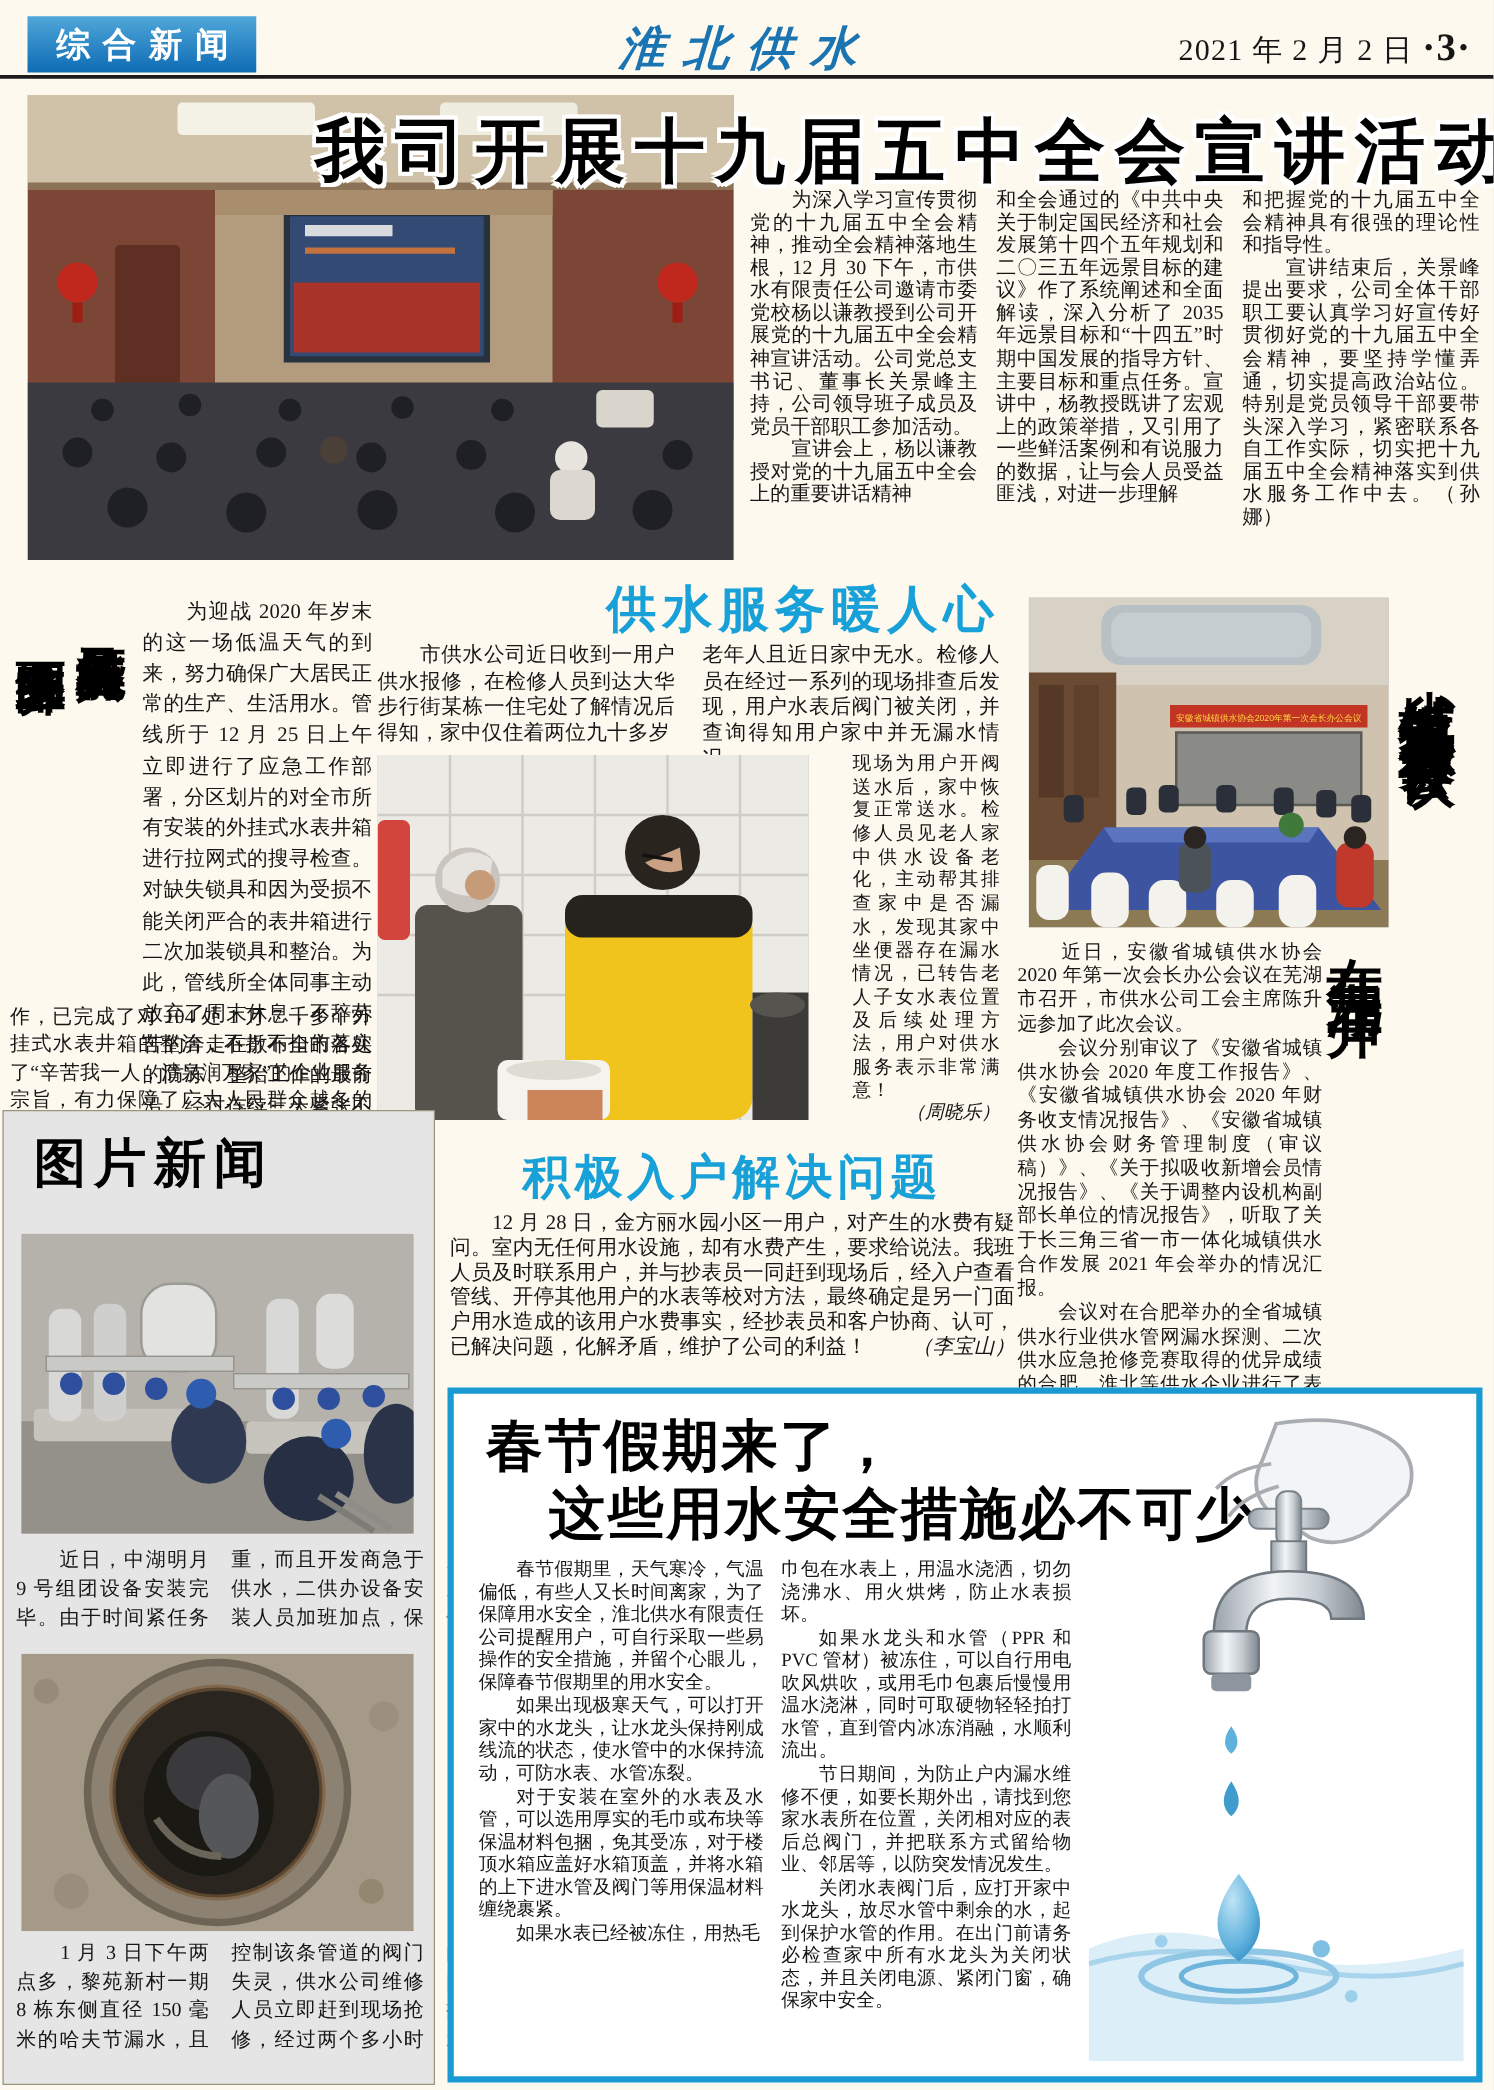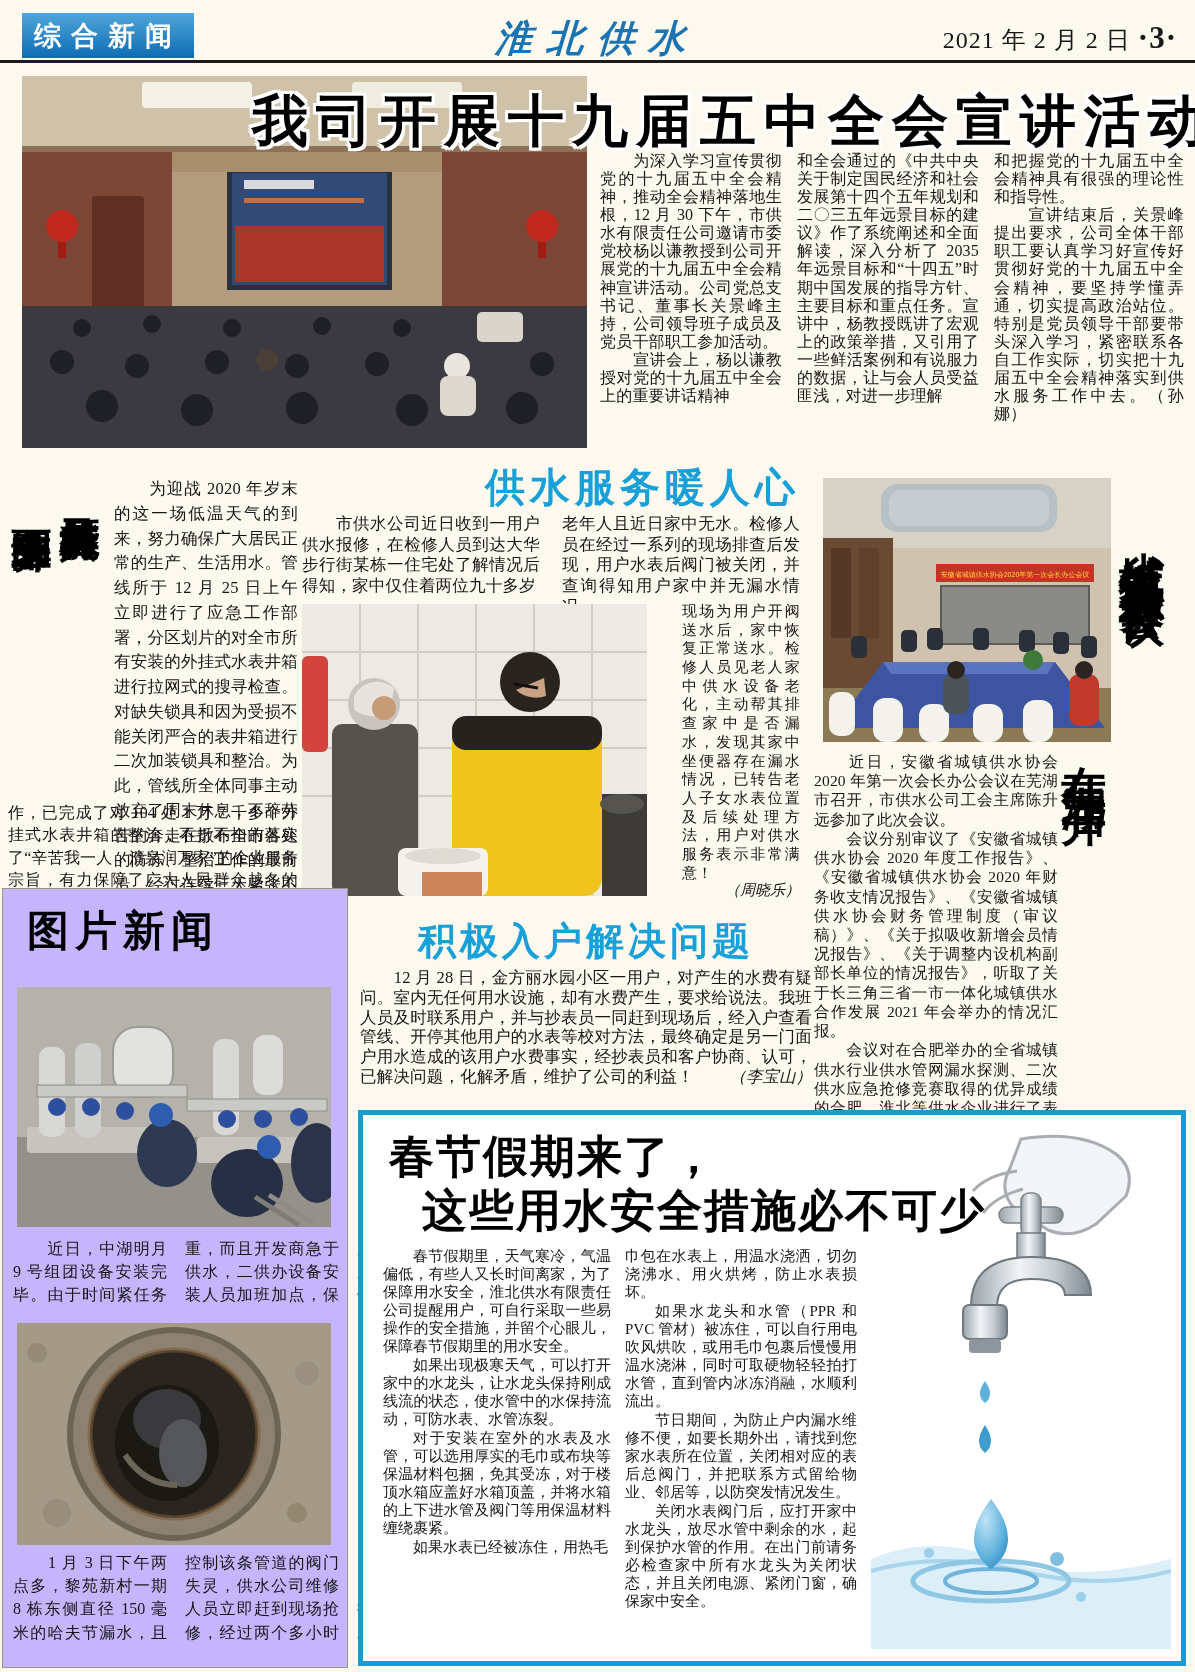--- a/index.html
+++ b/index.html
@@ -18,21 +18,21 @@
   .colcap{font-size:16px;line-height:1.45;text-align:justify;column-count:2;column-gap:18px;}
   .boxp{font-size:15px;line-height:1.2;text-align:justify;}
   .boxp p{margin:0 0 1px 0;text-indent:2em;}
 </style>
 </head>
 <body>
 
 <div id="page">
 
   <div class="abs" style="left:22px;top:13px;width:172px;height:45px;background:linear-gradient(180deg,#4fa6d9,#0e6cb4);
-              display:flex;align-items:center;justify-content:center;">
+              display:flex;align-items:center;justify-content:center;padding-left:11px;">
     <span class="hei" style="color:#fff;font-size:27px;letter-spacing:10px;font-weight:700;">综合新闻</span>
   </div>
 
   <div class="abs" style="left:0;top:14px;width:100%;text-align:center;color:#1b74b2;font-size:37px;font-weight:bold;
               font-style:italic;letter-spacing:14px;transform:skewX(-3deg);">淮北供水</div>
 
   <div class="abs" style="right:18px;top:20px;font-size:24px;letter-spacing:1px;">
     <span>2021 年 2 月 2 日</span>
     <span style="font-weight:bold;font-size:31px;">·3·</span>
   </div>
@@ -197,21 +197,21 @@
 
   <div class="abs hei vertical" style="left:1116px;top:516px;height:600px;font-size:45px;line-height:1.15;letter-spacing:4px;color:#000;">省城镇供水协会会长办公会议</div>
   <div class="abs hei vertical" style="left:1058px;top:730px;height:280px;font-size:45px;line-height:1.15;letter-spacing:10px;color:#000;">在芜湖召开</div>
 
   <div class="abs hei blue-head" style="left:360px;top:916px;width:452px;text-align:center;font-size:38px;letter-spacing:4px;">积极入户解决问题</div>
   <div class="abs" style="left:360px;top:968px;width:452px;font-size:16.5px;line-height:1.2;text-align:justify;">
     <span class="body-text" style="font-size:16.5px;line-height:1.2;">　　12 月 28 日，金方丽水园小区一用户，对产生的水费有疑问。室内无任何用水设施，却有水费产生，要求给说法。我班人员及时联系用户，并与抄表员一同赶到现场后，经入户查看管线、开停其他用户的水表等校对方法，最终确定是另一门面户用水造成的该用户水费事实，经抄表员和客户协商、认可，已解决问题，化解矛盾，维护了公司的利益！</span>
     <span class="byline-r">（李宝山）</span>
   </div>
 
-  <div class="abs" style="left:2px;top:888px;width:346px;height:780px;background:#c4b5fd;border:1px solid #9a957f;box-sizing:border-box;">
+  <div class="abs" style="left:2px;top:888px;width:346px;height:780px;background:#e5e5e5;border:1px solid #9a957f;box-sizing:border-box;">
     <div class="hei" style="position:absolute;left:24px;top:14px;font-size:42px;letter-spacing:6px;color:#000;">图片新闻</div>
 
     <div class="photo" style="position:absolute;left:14px;top:98px;width:314px;height:240px;">
       <svg width="314" height="240" viewBox="0 0 314 240" xmlns="http://www.w3.org/2000/svg">
         <rect width="314" height="240" fill="#b5b2ab"></rect>
         <rect x="0" y="150" width="314" height="90" fill="#94918a"></rect>
         <rect x="10" y="140" width="140" height="26" rx="4" fill="#c6c4bd"></rect>
         <rect x="180" y="150" width="124" height="26" rx="4" fill="#c6c4bd"></rect>
         <g>
           <rect x="22" y="60" width="26" height="90" rx="10" fill="#d8d8d6"></rect>
@@ -259,21 +259,21 @@
         <ellipse cx="166" cy="130" rx="24" ry="34" fill="#55565a"></ellipse>
         <path d="M108 132 q20 30 52 30" stroke="#6b6458" stroke-width="6" fill="none"></path>
       </svg>
     </div>
 
     <div class="colcap" style="position:absolute;left:10px;top:662px;width:326px;height:112px;">　　1 月 3 日下午两点多，黎苑新村一期 8 栋东侧直径 150 毫米的哈夫节漏水，且控制该条管道的阀门失灵，供水公司维修人员立即赶到现场抢修，经过两个多小时的抢修，将失灵的闸阀和损坏的哈夫节更换完毕，恢复了供水。（魏玉良）</div>
   </div>
 
   <div class="abs" style="left:358px;top:1110px;width:828px;height:556px;border:5px solid #1a9ad2;background:#ffffff;box-sizing:border-box;">
     <div class="hei" style="position:absolute;left:26px;top:12px;font-size:45px;letter-spacing:2px;color:#000;">春节假期来了，</div>
-    <div class="hei" style="position:absolute;left:59px;top:66px;font-size:45px;letter-spacing:2px;color:#000;">这些用水安全措施必不可少</div>
+    <div class="hei" style="position:absolute;left:76px;top:66px;font-size:45px;letter-spacing:2px;color:#000;">这些用水安全措施必不可少</div>
 
     <div class="boxp" style="position:absolute;left:20px;top:132px;width:228px;">
       <p class="ind">春节假期里，天气寒冷，气温偏低，有些人又长时间离家，为了保障用水安全，淮北供水有限责任公司提醒用户，可自行采取一些易操作的安全措施，并留个心眼儿，保障春节假期里的用水安全。</p>
       <p class="ind">如果出现极寒天气，可以打开家中的水龙头，让水龙头保持刚成线流的状态，使水管中的水保持流动，可防水表、水管冻裂。</p>
       <p class="ind">对于安装在室外的水表及水管，可以选用厚实的毛巾或布块等保温材料包捆，免其受冻，对于楼顶水箱应盖好水箱顶盖，并将水箱的上下进水管及阀门等用保温材料缠绕裹紧。</p>
       <p class="ind">如果水表已经被冻住，用热毛</p>
     </div>
 
     <div class="boxp" style="position:absolute;left:262px;top:132px;width:232px;">
       <p style="text-indent:0;">巾包在水表上，用温水浇洒，切勿浇沸水、用火烘烤，防止水表损坏。</p>

